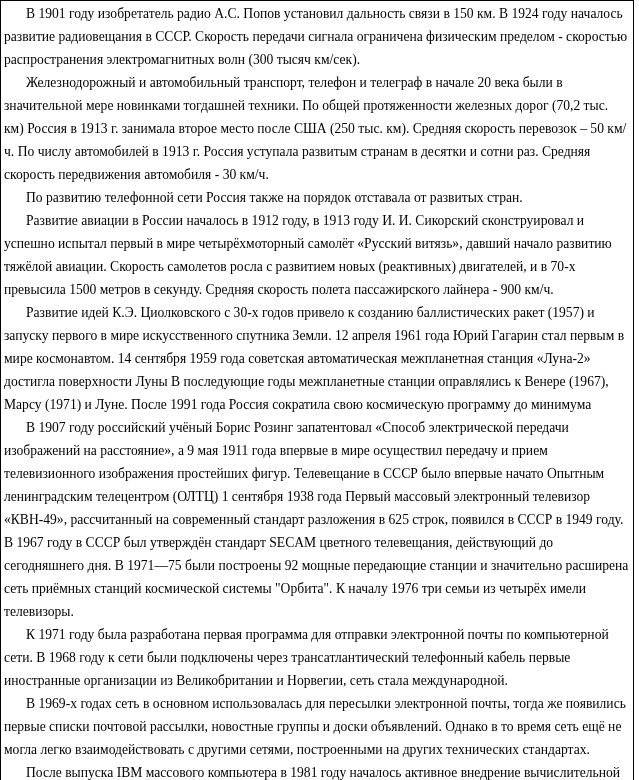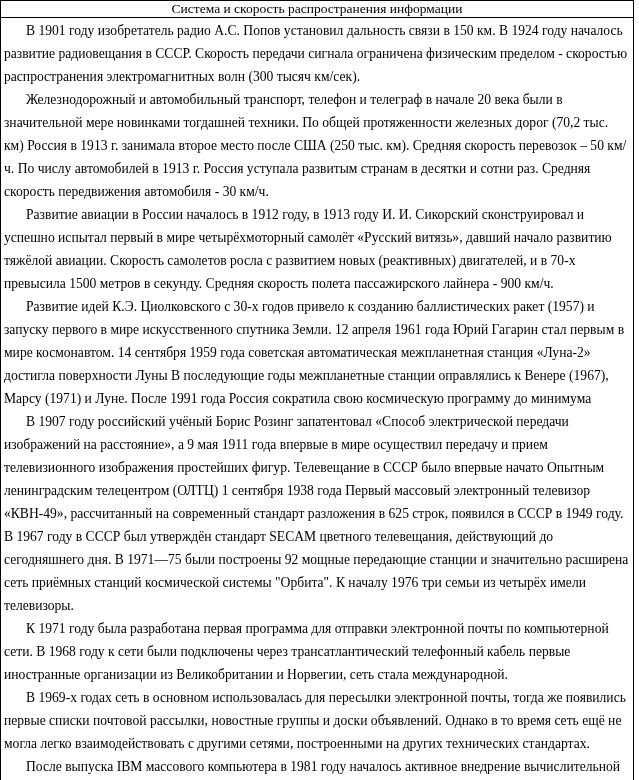--- a/index.html
+++ b/index.html
@@ -43,24 +43,24 @@
     margin: 0;
     padding: 0;
     text-indent: 22px;
   }
 </style>
 </head>
 <body>
 
 <div class="page">
   <div class="doc">
-    <div class="title-row">Система и скорость распространения информации</div>
     <div class="body-cell">
       <p>В 1901 году изобретатель радио А.С. Попов установил дальность связи в 150 км. В 1924 году началось развитие радиовещания в СССР. Скорость передачи сигнала ограничена физическим пределом - скоростью распространения электромагнитных волн (300 тысяч км/сек).</p>
       <p>Железнодорожный и автомобильный транспорт, телефон и телеграф в начале 20 века были в значительной мере новинками тогдашней техники. По общей протяженности железных дорог (70,2 тыс. км) Россия в 1913 г. занимала второе место после США (250 тыс. км). Средняя скорость перевозок – 50 км/ч. По числу автомобилей в 1913 г. Россия уступала развитым странам в десятки и сотни раз. Средняя скорость передвижения автомобиля - 30 км/ч.</p>
+      <p>По развитию телефонной сети Россия также на порядок отставала от развитых стран.</p>
       <p>Развитие авиации в России началось в 1912 году, в 1913 году И. И. Сикорский сконструировал и успешно испытал первый в мире четырёхмоторный самолёт «Русский витязь», давший начало развитию тяжёлой авиации. Скорость самолетов росла с развитием новых (реактивных) двигателей, и в 70-х превысила 1500 метров в секунду. Средняя скорость полета пассажирского лайнера - 900 км/ч.</p>
       <p>Развитие идей К.Э. Циолковского с 30-х годов привело к созданию баллистических ракет (1957) и запуску первого в мире искусственного спутника Земли. 12 апреля 1961 года Юрий Гагарин стал первым в мире космонавтом. 14 сентября 1959 года советская автоматическая межпланетная станция «Луна-2» достигла поверхности Луны  В последующие годы межпланетные станции оправлялись к Венере (1967), Марсу (1971) и Луне. После 1991 года Россия сократила свою космическую программу до минимума</p>
       <p>В 1907 году российский учёный Борис Розинг запатентовал «Способ электрической передачи изображений на расстояние», а 9 мая 1911 года впервые в мире осуществил передачу и прием телевизионного изображения простейших фигур. Телевещание в СССР было впервые начато Опытным ленинградским телецентром (ОЛТЦ) 1 сентября 1938 года  Первый массовый электронный телевизор «КВН-49», рассчитанный на современный стандарт разложения в 625 строк, появился в СССР в 1949 году. В 1967 году в СССР был утверждён стандарт SECAM цветного телевещания, действующий до сегодняшнего дня. В 1971—75 были построены 92 мощные передающие станции и значительно расширена сеть приёмных станций космической системы "Орбита". К началу 1976 три семьи из четырёх имели телевизоры.</p>
       <p>К 1971 году была разработана первая программа для отправки электронной почты по компьютерной сети. В 1968 году к сети были подключены через трансатлантический телефонный кабель первые иностранные организации из Великобритании и Норвегии, сеть стала международной.</p>
       <p>В 1969-х годах сеть в основном использовалась для пересылки электронной почты, тогда же появились первые списки почтовой рассылки, новостные группы и доски объявлений. Однако в то время сеть ещё не могла легко взаимодействовать с другими сетями, построенными на других технических стандартах.</p>
       <p>После выпуска IBM массового компьютера в 1981 году началось активное внедрение вычислительной техники во все сферы жизни. В 1989 году в Европе, в стенах Европейского совета по ядерным исследованиям (ЦЕРН) родилась концепция Всемирной паутины (WWW). В 1991 году Всемирная паутина стала общедоступна в Интернете. С 1996 года Всемирная паутина почти полностью подменяет собой понятие «Интернет». В течение пяти лет свыше 50 миллионов пользователей стали использовать WWW. В России на 1999 год количество пользователей WWW достигло 1% населения.</p>
     </div>
   </div>
 </div>
 

